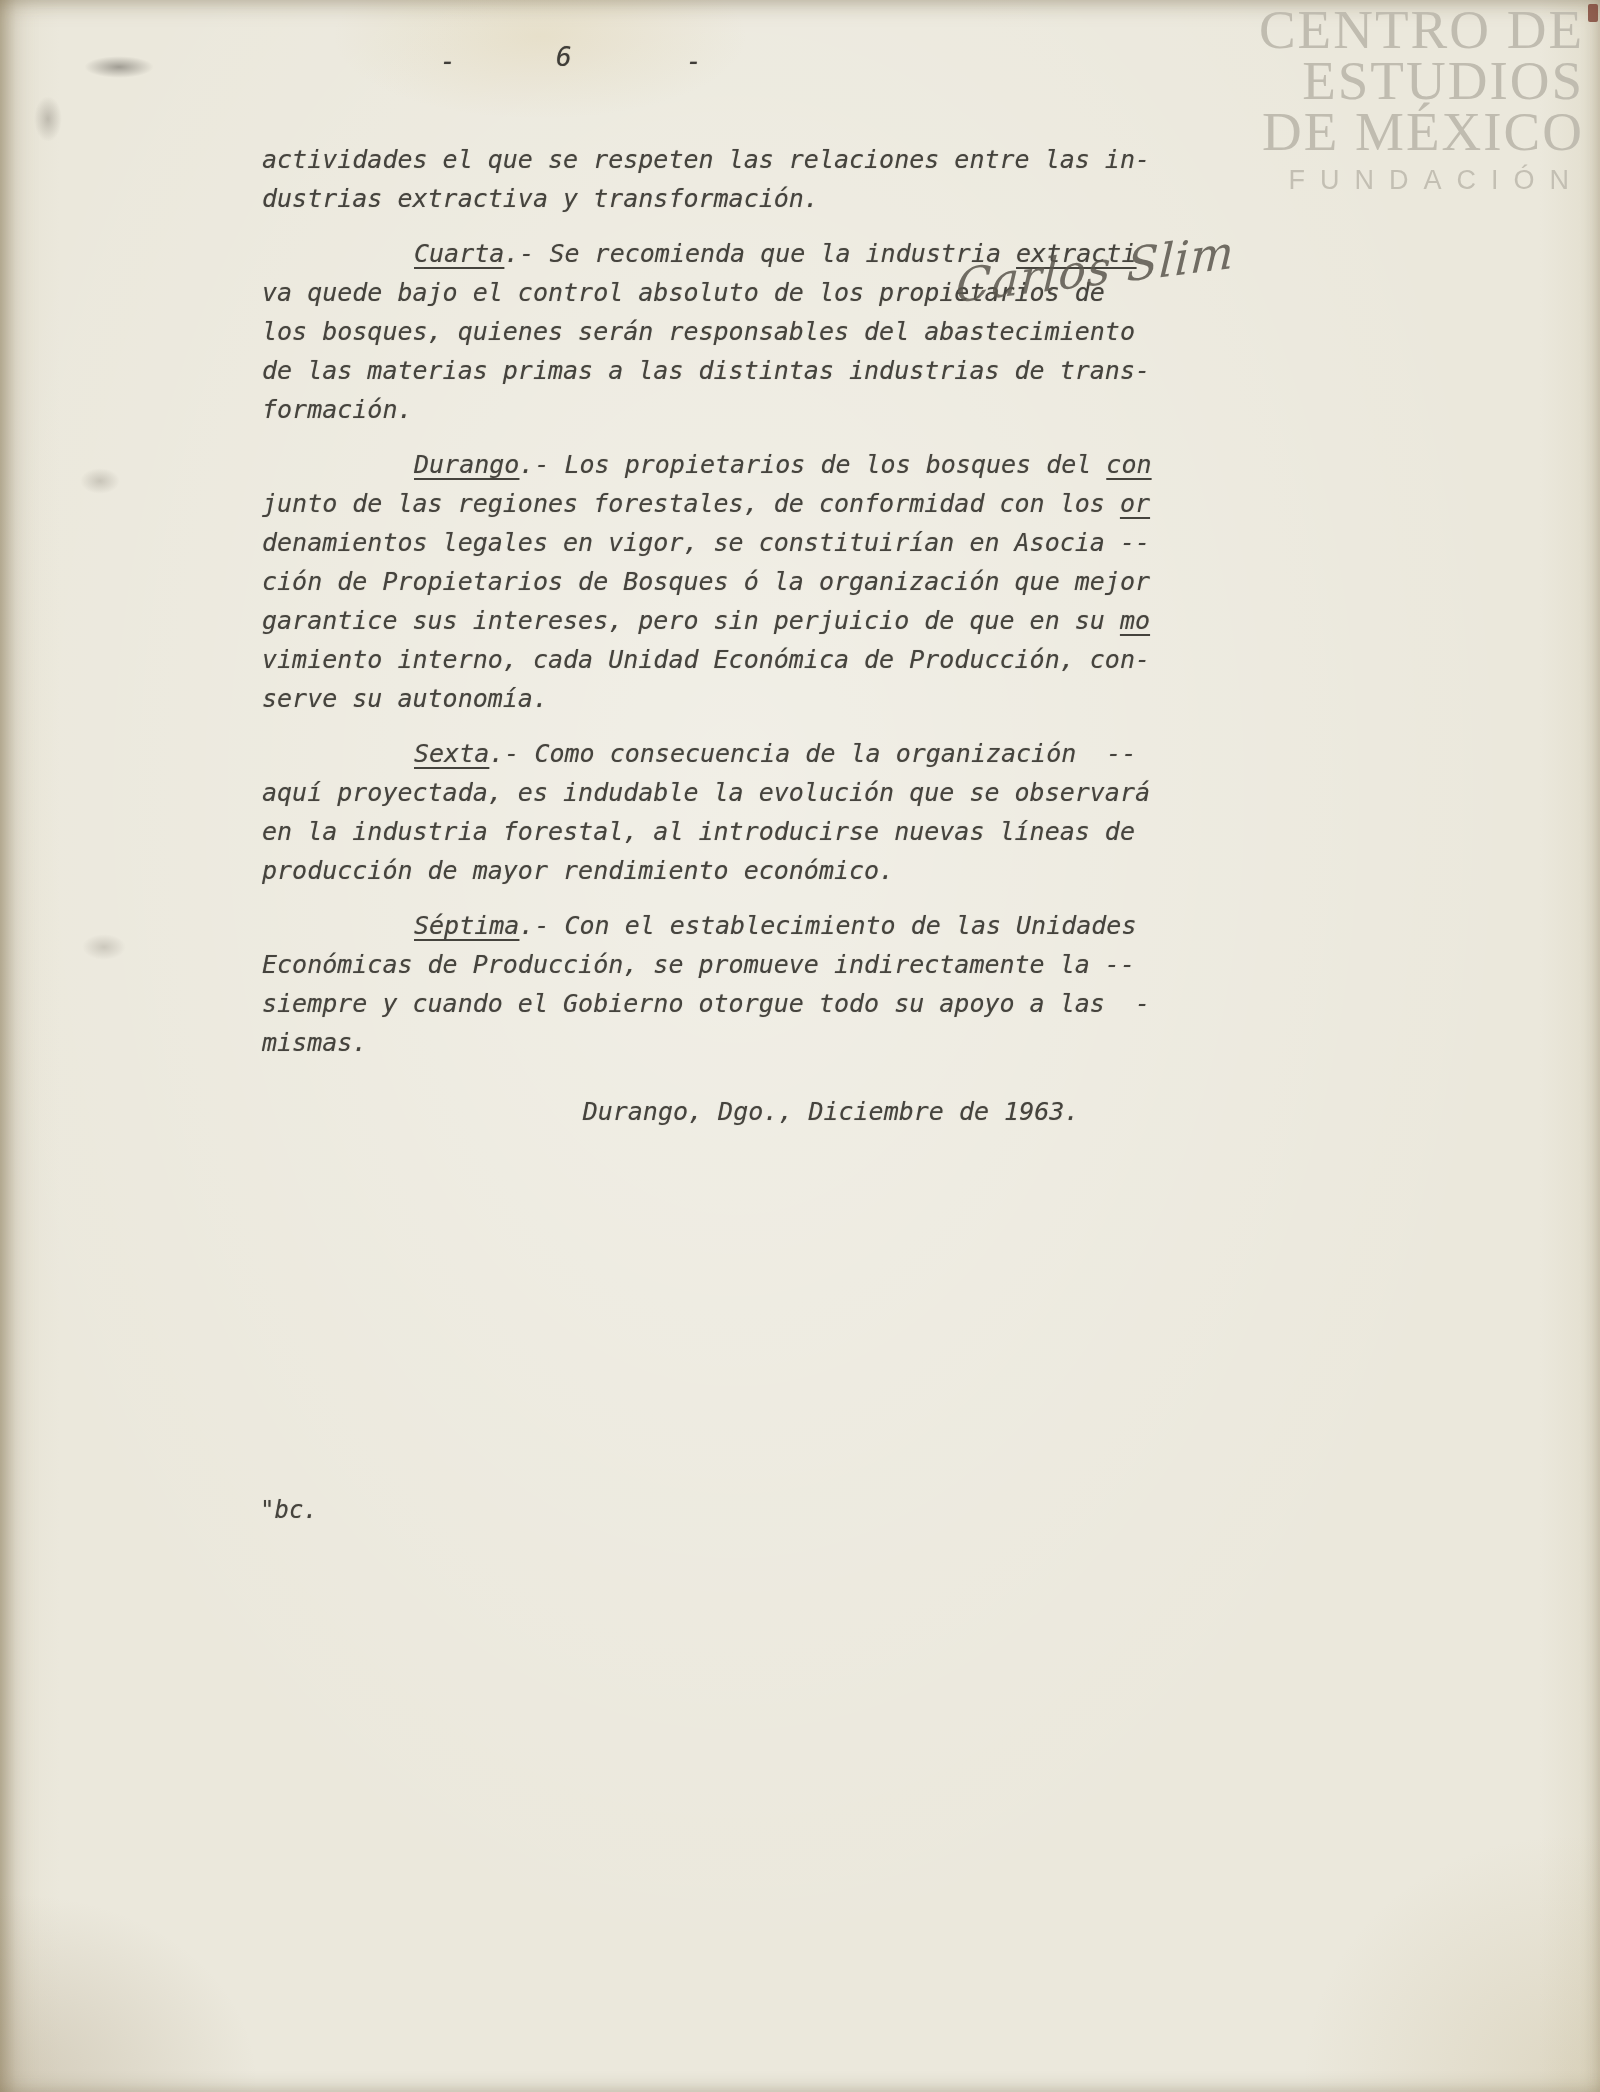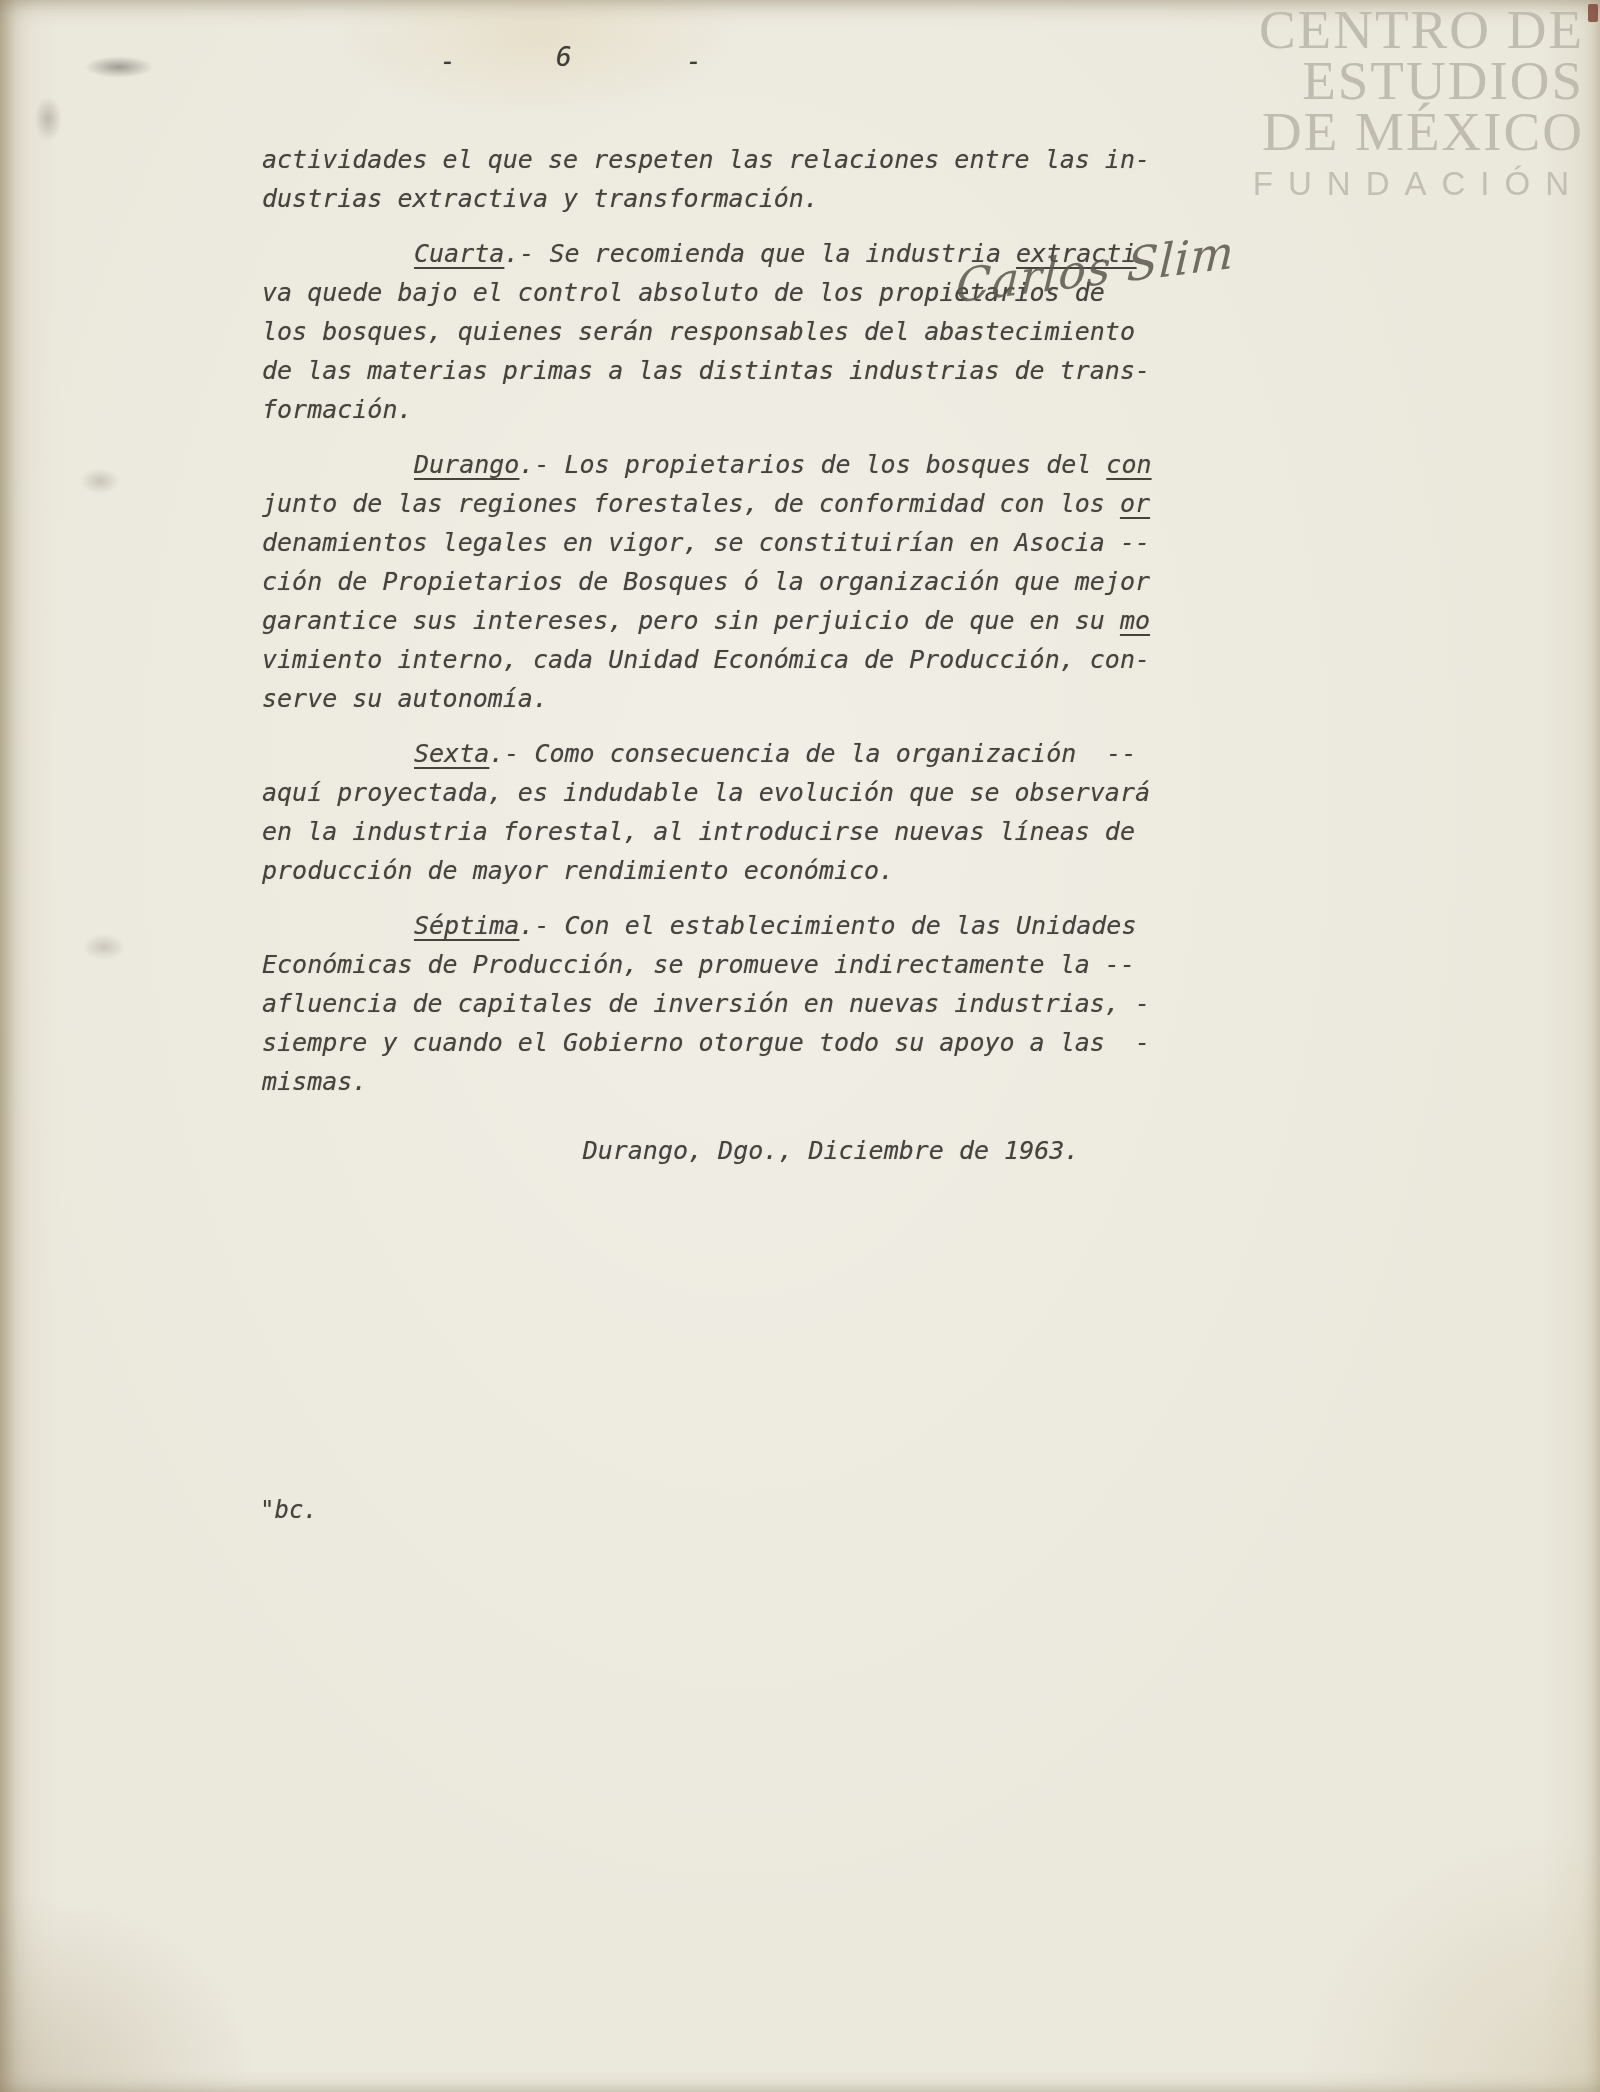--- a/index.html
+++ b/index.html
@@ -59,21 +59,21 @@
     text-align:right; z-index:4; pointer-events:none;
   }
   .wm-line {
     font-family:"Liberation Serif", serif;
     font-size:55px; line-height:51px;
     color:#c0bcb0; letter-spacing:2px;
   }
   .wm-foundation {
     margin-top:8px;
     font-family:"Liberation Sans", sans-serif;
-    font-size:33px; letter-spacing:15px;
+    font-size:27px; letter-spacing:15px;
     color:#c3bfb3;
   }
   .signature {
     position:absolute; left:955px; top:242px; z-index:5;
     font-family:"DejaVu Serif", serif; font-style:italic;
     font-size:46px; color:#5b574e; letter-spacing:1px;
     transform:rotate(-7deg) skewX(-10deg);
     opacity:.85; pointer-events:none; white-space:nowrap;
   }
 
@@ -153,21 +153,20 @@
         </div>
         <div class="para">
           <div class="line first"><u>Sexta</u>.- Como consecuencia de la organización  --</div>
           <div class="line">aquí proyectada, es indudable la evolución que se observará</div>
           <div class="line">en la industria forestal, al introducirse nuevas líneas de</div>
           <div class="line">producción de mayor rendimiento económico.</div>
         </div>
         <div class="para">
           <div class="line first"><u>Séptima</u>.- Con el establecimiento de las Unidades</div>
           <div class="line">Económicas de Producción, se promueve indirectamente la --</div>
-          <div class="line">afluencia de capitales de inversión en nuevas industrias, -</div>
           <div class="line">siempre y cuando el Gobierno otorgue todo su apoyo a las  -</div>
           <div class="line">mismas.</div>
         </div>
       </div>
     <div class="dateline">Durango, Dgo., Diciembre de 1963.</div>
   </div>
 
   <div class="initials">"bc.</div>
 
 </div>

